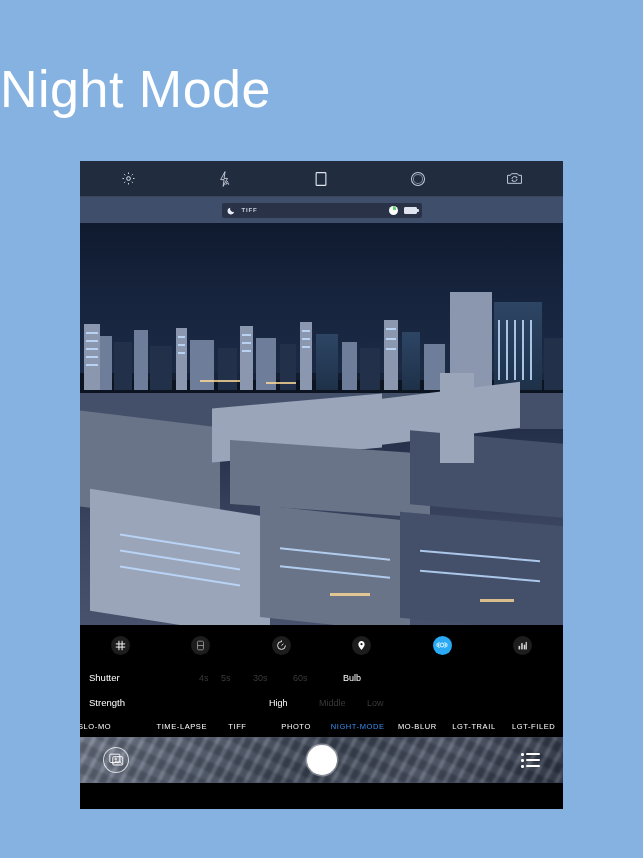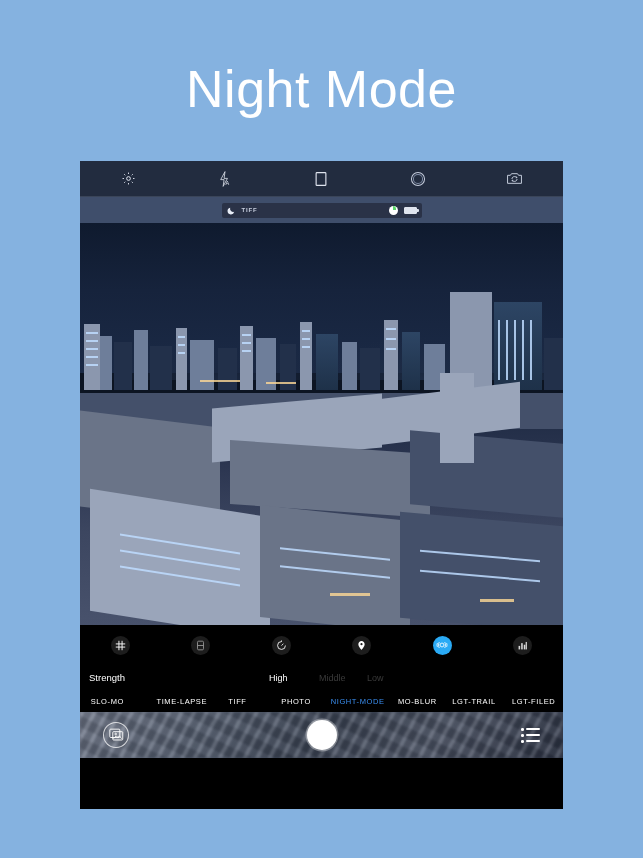--- a/index.html
+++ b/index.html
@@ -4,21 +4,20 @@
 <style>
   * { margin:0; padding:0; box-sizing:border-box; }
   html,body {
     width:643px; height:858px;
     background:#85b2e0;
     font-family:"Liberation Sans", sans-serif;
     overflow:hidden;
   }
   #page-title {
     position:absolute; top:58px; left:0; width:643px;
-    text-align:center;
     font-size:52px; font-weight:300;
     color:#ffffff;
     letter-spacing:0.5px;
     line-height:62px;
   }
   
   #device {
     position:absolute; left:80px; top:161px;
     width:483px; height:648px;
     background:#000;
@@ -366,32 +365,42 @@
         <svg width="11" height="11" viewBox="0 0 14 14" fill="#d8d8d8">
           <rect x="2" y="7.5" width="2" height="4.5"></rect>
           <rect x="5.3" y="4" width="2" height="8"></rect>
           <rect x="8.6" y="6" width="2" height="6"></rect>
           <rect x="11" y="2.5" width="1.6" height="9.5"></rect>
         </svg>
       </span>
     </div>
   </div>
 
+  <div class="optrow">
+    <span class="lbl">Shutter</span>
+    <span class="opts">
+      <span class="opt" style="width:22px">4s</span>
+      <span class="opt" style="width:32px">5s</span>
+      <span class="opt" style="width:40px">30s</span>
+      <span class="opt" style="width:50px">60s</span>
+      <span class="opt on" style="width:50px">Bulb</span>
+    </span>
+  </div>
 
   <div class="optrow">
     <span class="lbl">Strength</span>
     <span class="opts" style="margin-left:70px">
       <span class="opt on" style="width:50px">High</span>
       <span class="opt" style="width:48px">Middle</span>
       <span class="opt" style="width:40px">Low</span>
     </span>
   </div>
 
   <div class="moderow">
-    <span class="m" style="margin-left:-2px;width:60px;text-align:center">SLO-MO</span>
+    <span class="m" style="margin-left:-2px;width:60px;text-align:left">SLO-MO</span>
     <span class="m" style="width:72px;text-align:right">TIME-LAPSE</span>
     <span class="m" style="width:62px;text-align:center">TIFF</span>
     <span class="m" style="width:58px;text-align:center">PHOTO</span>
     <span class="m sel" style="width:68px;text-align:center">NIGHT-MODE</span>
     <span class="m" style="width:54px;text-align:center">MO-BLUR</span>
     <span class="m" style="width:62px;text-align:center">LGT-TRAIL</span>
     <span class="m" style="width:60px;text-align:center">LGT-FILED</span>
   </div>
 
   <div class="bottombar">

